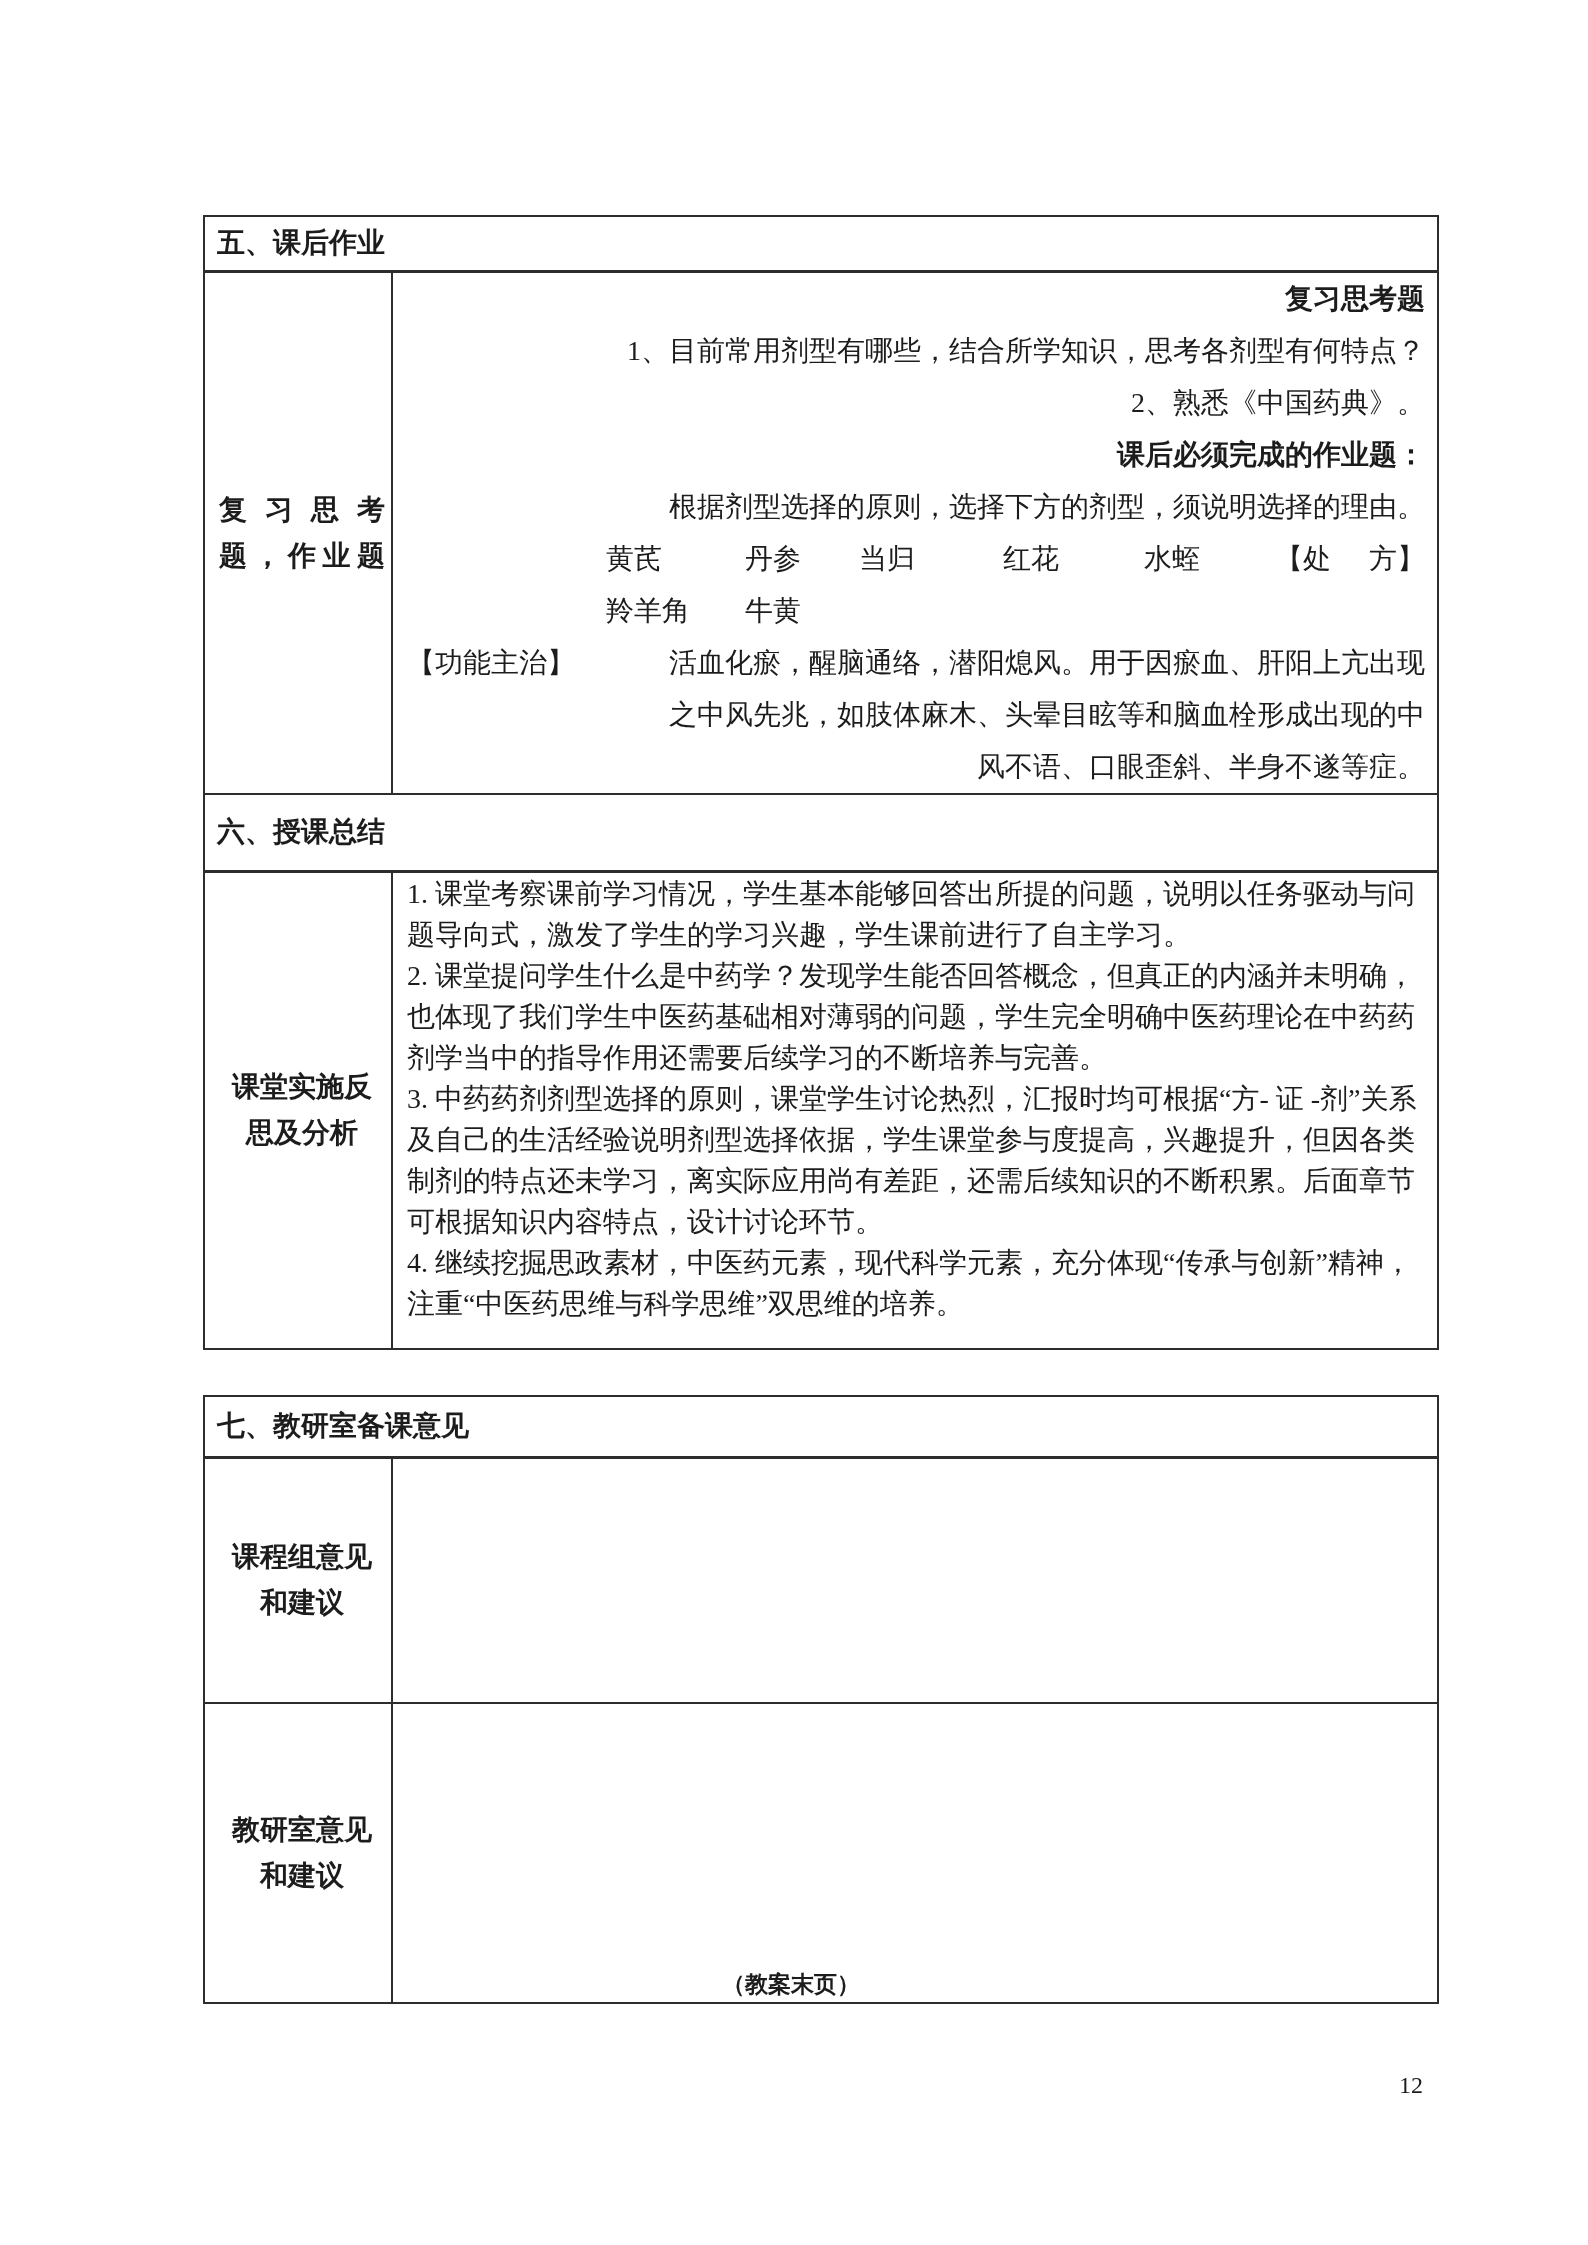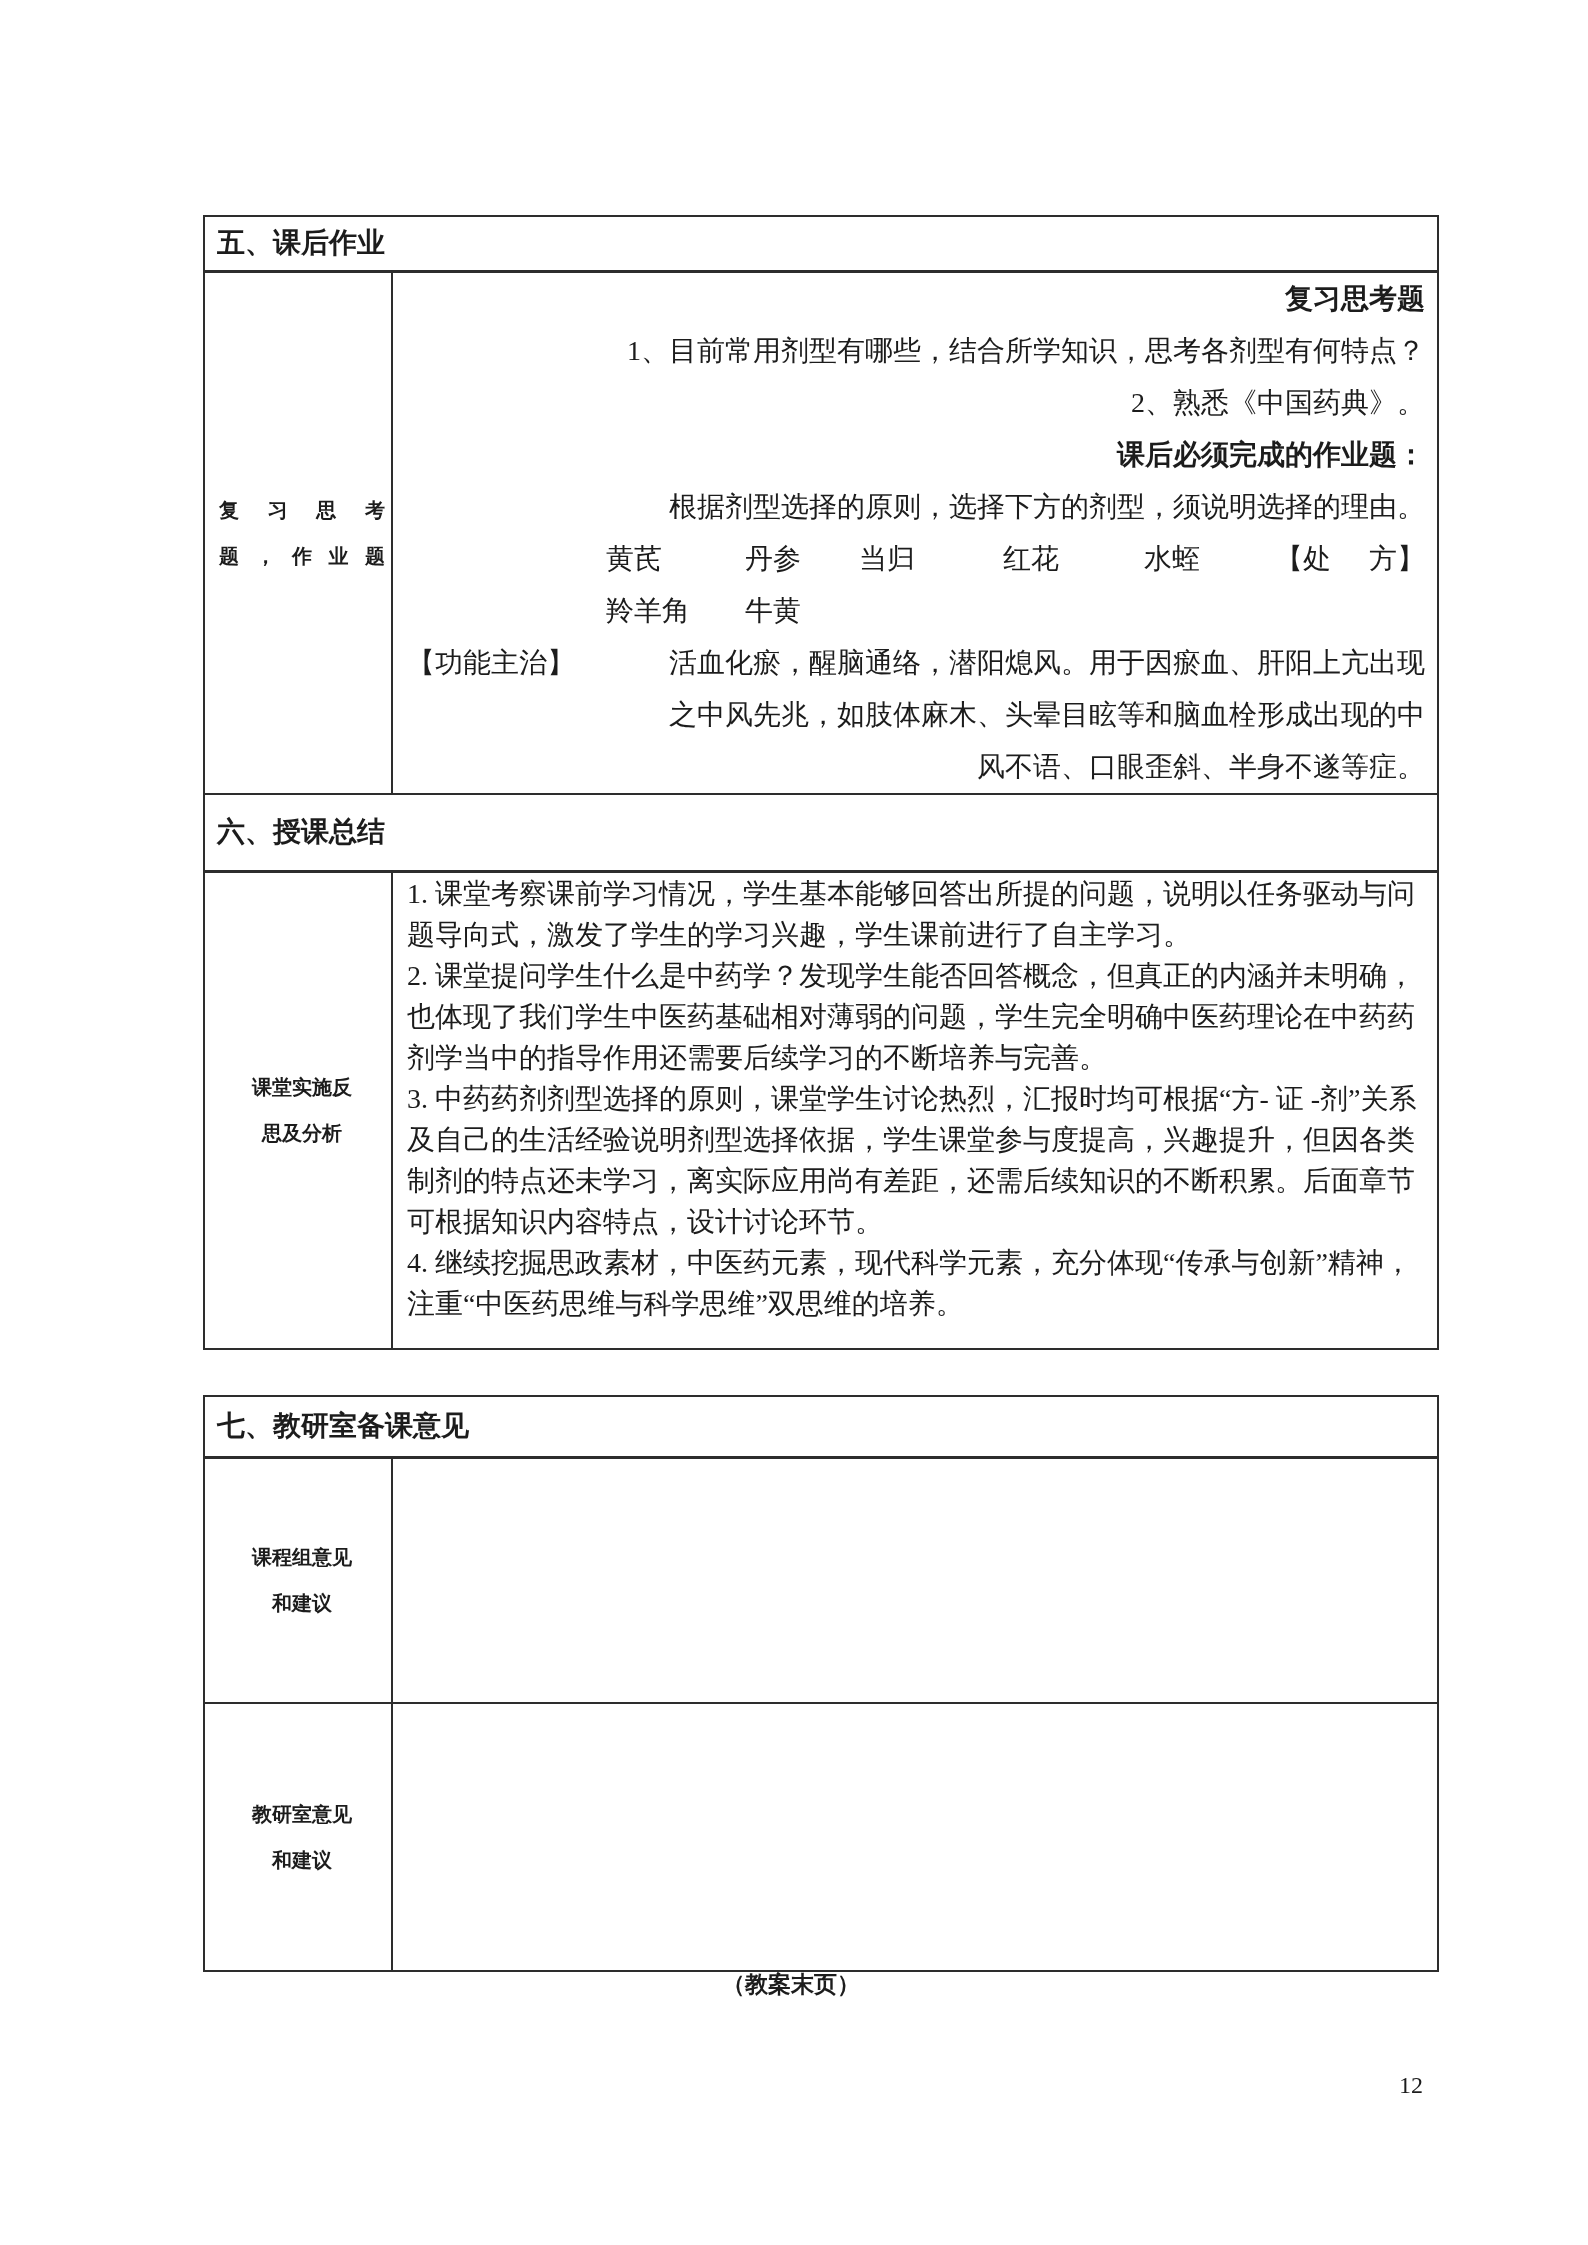--- a/index.html
+++ b/index.html
@@ -19,21 +19,21 @@
     margin-left:28px;
   }
   #table-homework { top:215px; }
   #table-office   { top:1395px; }
   td { border:2px solid #2d2d2d; vertical-align:middle; }
   td.hdr {
     border-bottom:3px solid #2d2d2d;
     font-weight:bold; font-size:28px;
     padding:6px 12px;
   }
-  td.lbl { font-weight:bold; font-size:20px; line-height:46px; text-align:center;padding-left:8px; }
+  td.lbl { font-weight:bold; font-size:28px; line-height:46px; text-align:center;padding-left:8px; }
   .jline { width:166px; margin:0 auto; text-align:justify; text-align-last:justify; }
   .cline { text-align:center; }
   td.body { vertical-align:top; font-size:28px; padding:0 12px 0 14px; }
   .s5 { line-height:52px;text-align:right; }
   .s6 { line-height:41px; padding-top:11px; }
   .b { font-weight:bold; }
   .ind { text-indent:42px; }
   .rx { position:relative; height:52px; }
   .rx-label { display:inline-flex; width:150px; justify-content:space-between; }
   .rx .drug { position:absolute; top:0; white-space:nowrap; }
@@ -124,21 +124,21 @@
         <tr style="height:61px">
       <td class="hdr" colspan="2">七、教研室备课意见</td>
     </tr>
     <tr style="height:246px">
       <td class="lbl">
         <div class="cline">课程组意见</div>
         <div class="cline">和建议</div>
       </td>
       <td class="body"></td>
     </tr>
-    <tr style="height:268px">
+    <tr style="height:300px">
       <td class="lbl">
         <div class="cline">教研室意见</div>
         <div class="cline">和建议</div>
       </td>
       <td class="body"></td>
     </tr>
   </tbody>
     </table>
 
   <div class="endnote">（教案末页）</div>

